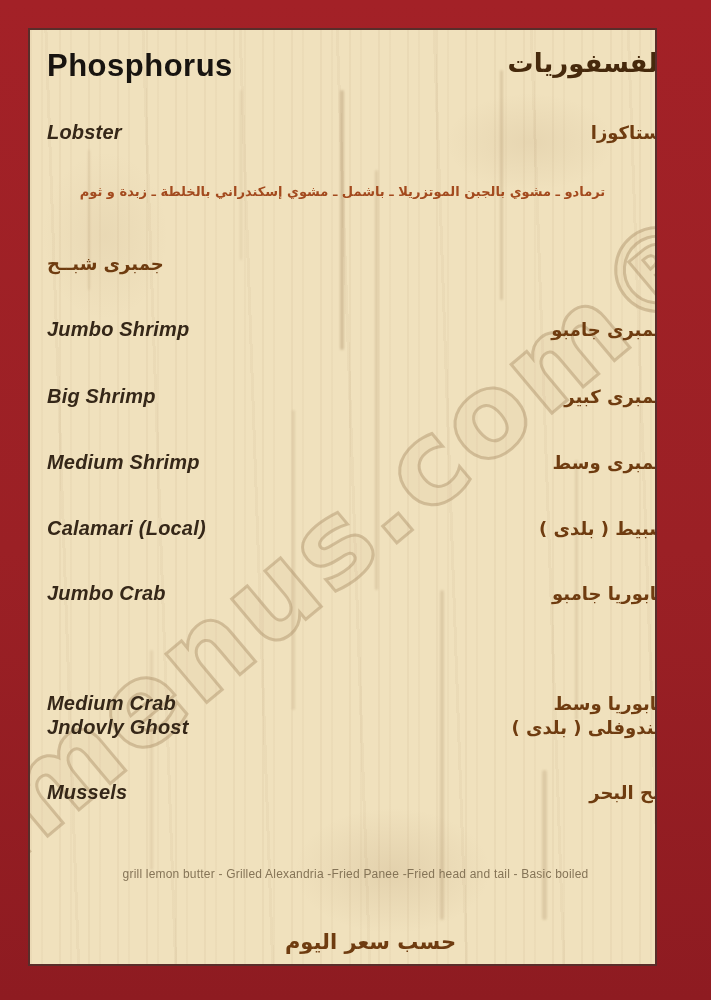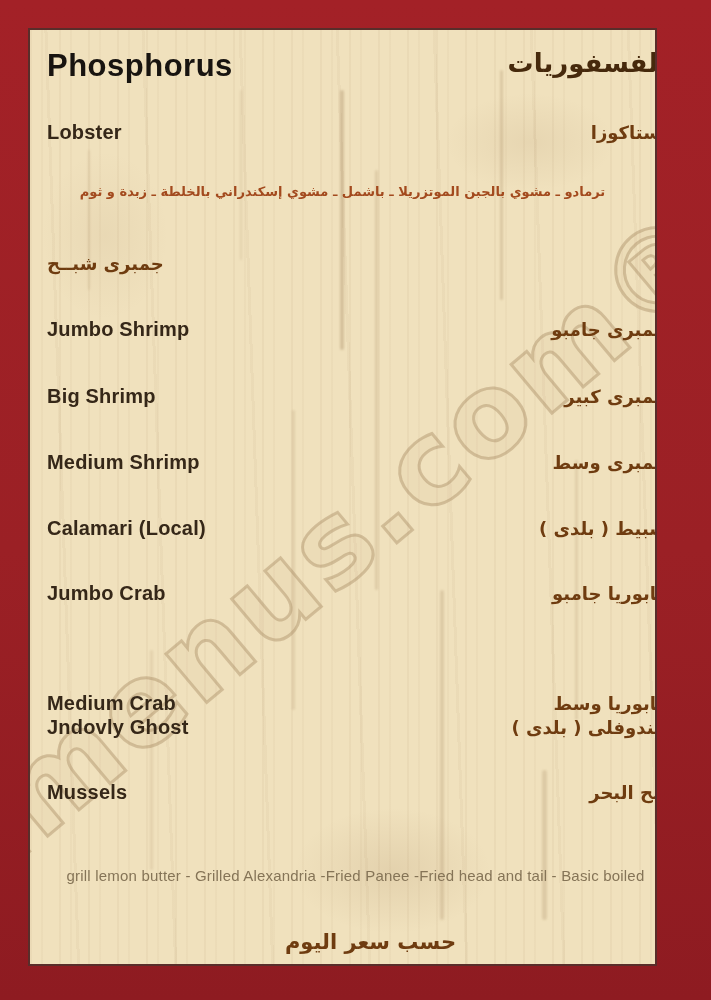--- a/index.html
+++ b/index.html
@@ -34,29 +34,29 @@
     text-align:center;transform:rotate(-40deg);
     font-family:"DejaVu Sans",sans-serif;font-weight:bold;font-size:116px;letter-spacing:4px;
     color:rgba(205,180,140,.10);
     -webkit-text-stroke:3px rgba(168,138,98,.42);
     pointer-events:none;white-space:nowrap;
   }
   .menu-header{position:absolute;left:17px;top:18px;width:620px;display:flex;justify-content:space-between;align-items:flex-start;}
   .title-en{font-size:31px;font-weight:bold;color:#181410;letter-spacing:.5px;}
   .title-ar{font-family:"DejaVu Sans",sans-serif;font-size:26px;font-weight:bold;color:#46290c;direction:rtl;}
   .row{position:absolute;left:17px;width:620px;display:flex;justify-content:space-between;align-items:baseline;}
-  .name-en{font-size:20px;font-weight:bold;color:#352718;letter-spacing:.2px;}
+  .name-en{font-size:20px;font-weight:bold;color:#352718;letter-spacing:.2px;font-style:italic;}
   .name-ar{font-family:"DejaVu Sans",sans-serif;font-size:18px;font-weight:bold;color:#6f3c10;direction:rtl;}
   .desc-ar{
     position:absolute;left:0;width:625px;text-align:center;
     font-family:"DejaVu Sans",sans-serif;font-size:13px;font-weight:bold;color:#a34a1e;direction:rtl;
   }
   .desc-en{
     position:absolute;left:0;width:651px;text-align:center;
-    font-size:15px;color:#857457;letter-spacing:.2px;
+    font-size:12px;color:#857457;letter-spacing:.2px;
   }
   .price-note{
     position:absolute;left:0;width:625px;text-align:center;
     font-family:"DejaVu Sans",sans-serif;font-size:21px;font-weight:bold;color:#6f3c10;direction:rtl;padding-left:28px;
   }
 </style>
 </head>
 <body>
 
 <div class="paper">

